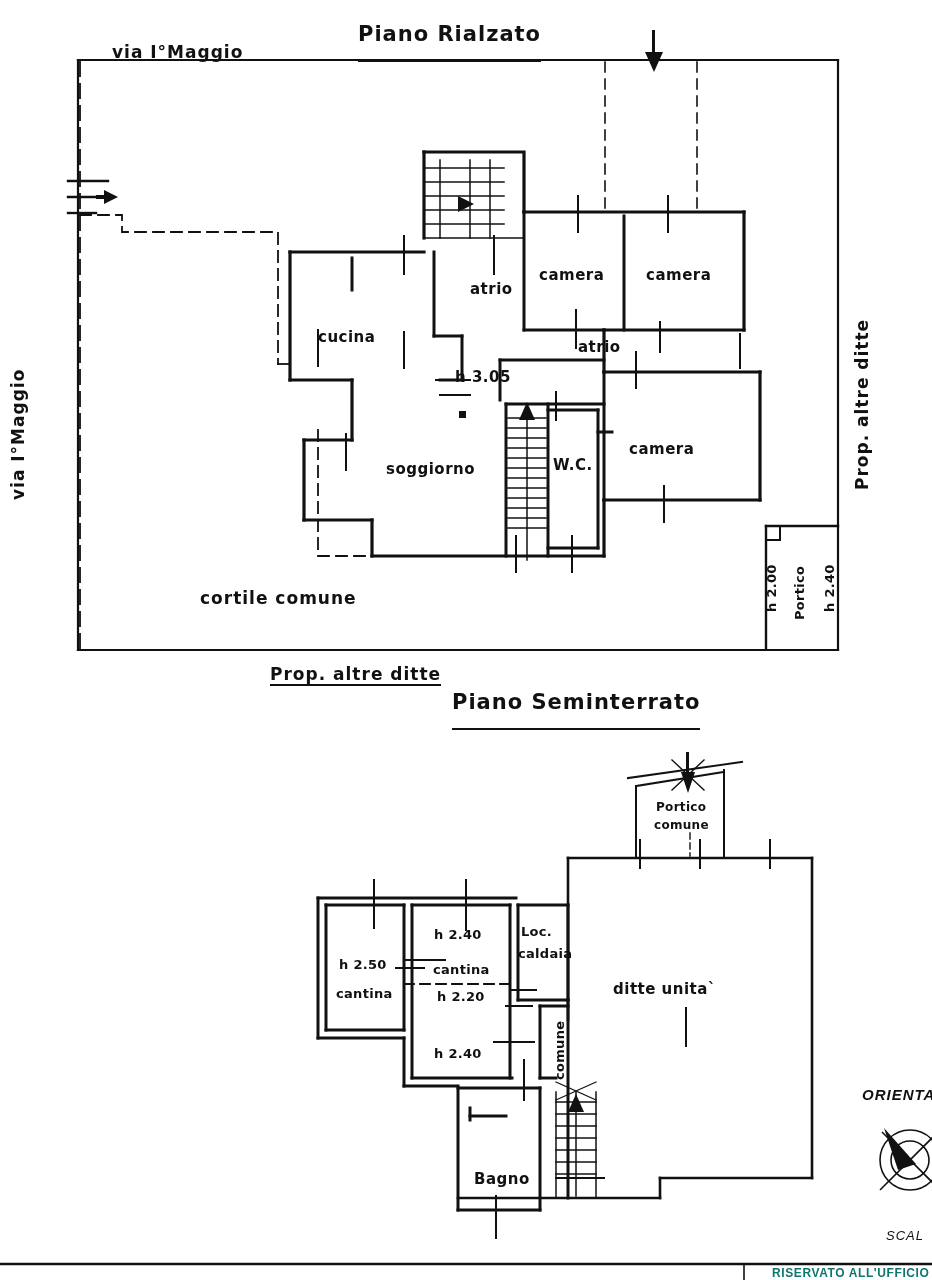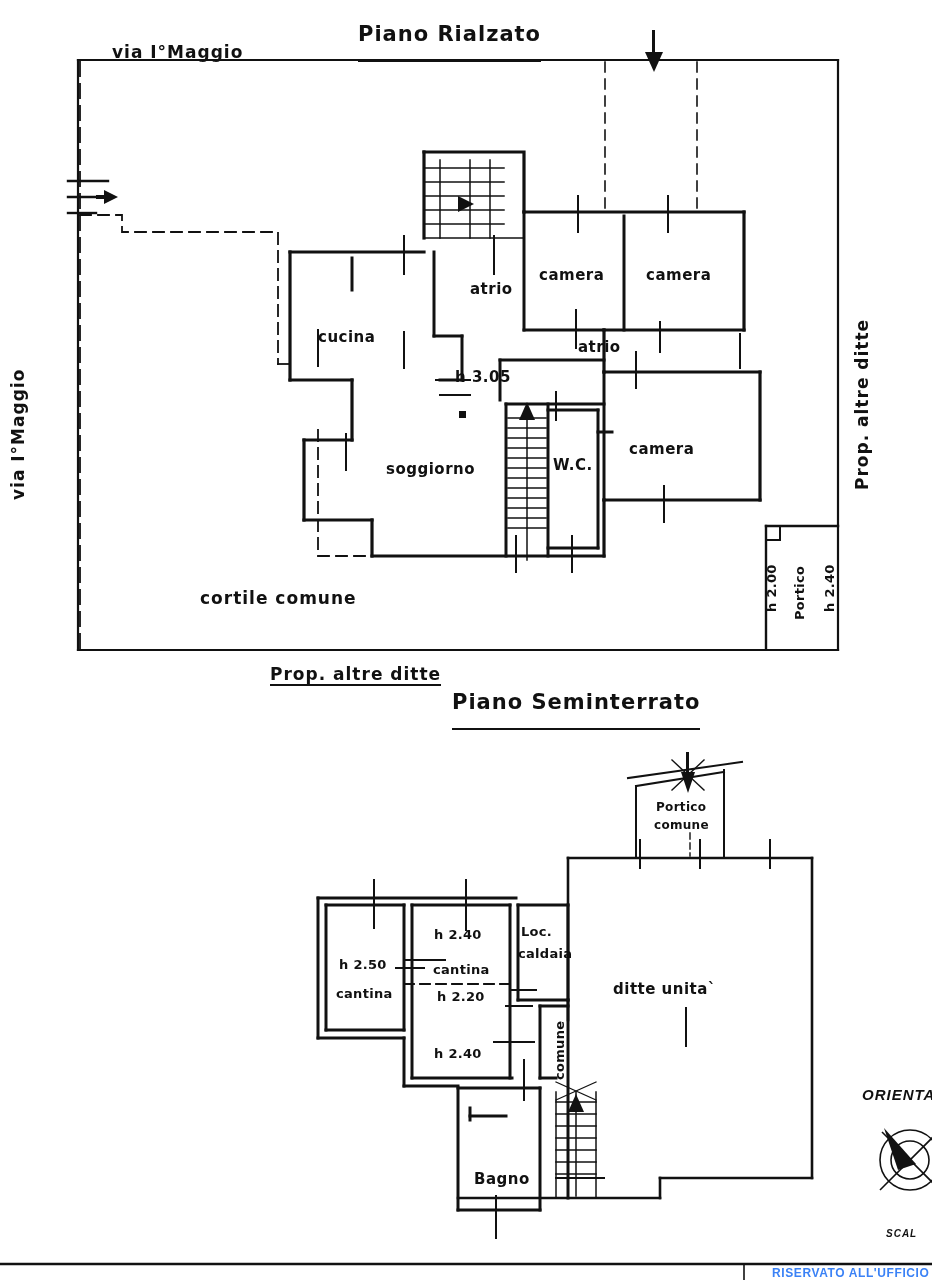--- a/index.html
+++ b/index.html
@@ -14,23 +14,23 @@
   .title{font-size:21px;letter-spacing:1px;}
   .title u{text-decoration:none;border-bottom:2px solid #111;padding-bottom:14px;}
   .street{font-size:17px;letter-spacing:1px;}
   .room{font-size:15px;letter-spacing:0.5px;}
   .small{font-size:13px;letter-spacing:0.3px;}
   .tiny{font-size:12px;letter-spacing:0.3px;}
   .rot90{transform:rotate(-90deg);}
   .stamp{font-family:"Liberation Sans", sans-serif;font-style:italic;
          font-weight:700;font-size:15px;letter-spacing:1px;}
   .stampsm{font-family:"Liberation Sans", sans-serif;font-style:italic;
-           font-weight:700;font-size:10px;letter-spacing:1px;}
+           font-weight:400;font-size:13px;letter-spacing:1px;}
   .footer-txt{font-family:"Liberation Sans", sans-serif;font-weight:600;
-              font-size:12px;letter-spacing:0.6px;color:#3b82f6;}
+              font-size:12px;letter-spacing:0.6px;color:#0f766e;}
 </style>
 </head>
 <body>
 
 <div class="canvas">
 
 <svg width="932" height="1280" viewBox="0 0 932 1280">
   <g fill="none" stroke="#111" stroke-linecap="square">
 
     <g stroke-width="2.2">

